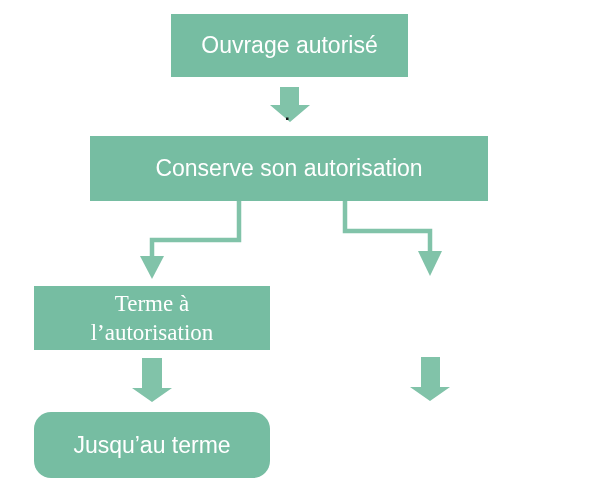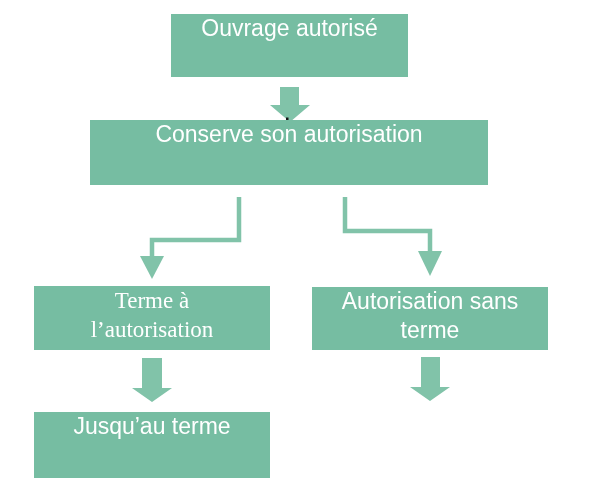--- a/index.html
+++ b/index.html
@@ -16,32 +16,32 @@
     background:var(--bg-color);
     font-family:"Liberation Sans", sans-serif;
     overflow:hidden;
   }
   .links{position:absolute;left:0;top:0;z-index:0;}
   .connector{fill:none;stroke:var(--arrow-color);stroke-width:4.5;}
   .arrowhead,.block-arrow{fill:var(--arrow-color);stroke:none;}
   .stray{fill:#141414;}
   .node{
     position:absolute;z-index:1;
-    display:flex;justify-content:center;
+    display:flex;align-items:center;justify-content:center;
     background:var(--box-color);
     color:var(--text-color);
     font-size:23px;line-height:29px;
     text-align:center;
     white-space:pre-line;
   }
   .n-root  {left:171px;top:14px; width:237px;height:63px;}
-  .n-keep  {left:90px; top:120px;width:398px;height:65px;}
+  .n-keep  {left:90px; top:136px;width:398px;height:65px;}
   .n-term  {left:34px; top:286px;width:236px;height:64px;font-family:Liberation Serif, serif;}
   .n-noterm{left:312px;top:287px;width:236px;height:63px;}
-  .n-until {left:34px; top:412px;width:236px;height:66px;}
+  .n-until {left:34px; top:412px;width:236px;height:66px;border-radius:17px;}
   .n-5ans  {left:313px;top:412px;width:236px;height:66px;}
 </style>
 </head>
 <body>
 
 <div class="canvas">
 
   <svg class="links" width="606" height="491" viewBox="0 0 606 491" aria-hidden="true">
 
     <polygon class="block-arrow" points="280,87 299,87 299,105 310,105 290,122 270,105 280,105"></polygon>
@@ -65,23 +65,19 @@
 
   <div class="node n-keep">
     <span>Conserve son autorisation</span>
   </div>
 
   <div class="node n-term">
     <span>Terme à
 l’autorisation</span>
   </div>
 
-  <div class="node n-noterm">
-    <span>Autorisation sans
-terme</span>
-  </div>
 
   <div class="node n-until">
     <span>Jusqu’au terme</span>
   </div>
 
 
 </div>
 
 </body></html>

